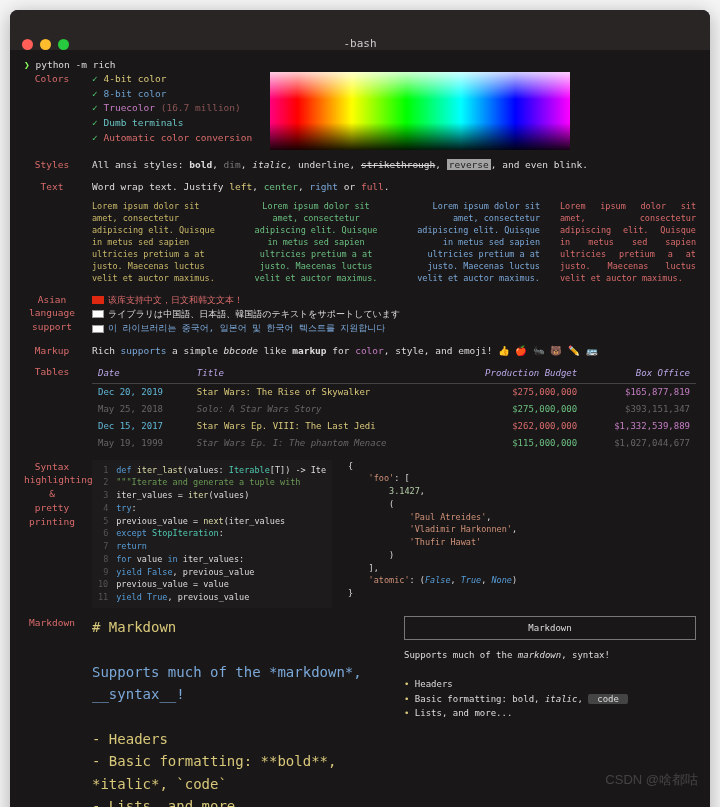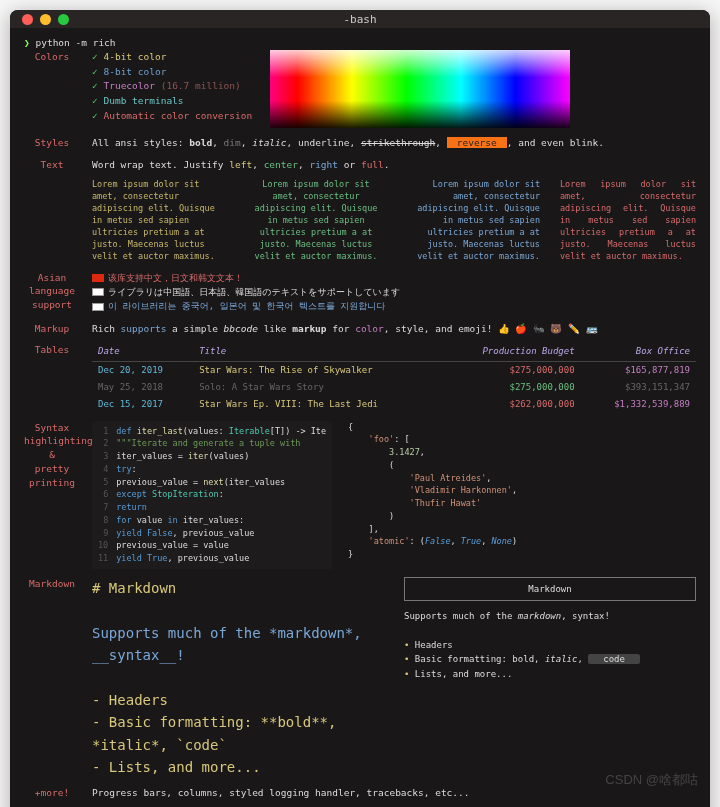--- a/index.html
+++ b/index.html
@@ -1,18 +1,18 @@
 <!DOCTYPE html>
 <html><head>
 <meta charset="utf-8">
 <style>
 *{box-sizing:border-box;margin:0;padding:0}
 body{background:#f5f5f5;display:flex;justify-content:center;padding:10px;font-family:Menlo,Monaco,'DejaVu Sans Mono',monospace}
 .window{width:720px;background:#1a1718;border-radius:8px;overflow:hidden;box-shadow:0 4px 20px rgba(0,0,0,.3)}
-.titlebar{height:18px;background:#2a2525;position:relative;display:flex;align-items:center;justify-content:center}
+.titlebar{height:40px;background:#2a2525;position:relative;display:flex;align-items:flex-end;justify-content:center}
 .traffic{position:absolute;left:12px;display:flex;gap:7px}
 .tl{width:11px;height:11px;border-radius:50%}
 .tl.r{background:#ff5f56}.tl.y{background:#ffbd2e}.tl.g{background:#27c93f}
 .title{color:#ccc;font-size:11px}
 .term{padding:8px 14px 14px;font-size:9.5px;line-height:1.45;color:#ddd}
 .prompt{color:#8aff60}
 .heading{font-style:italic;color:#e6d88a;text-align:center;margin:6px 0 10px}
 .row{display:flex;margin-bottom:8px}
 .label{width:68px;text-align:center;color:#d86b6b;padding-right:12px;flex-shrink:0}
 .content{flex:1}
@@ -20,48 +20,48 @@
 .item-yel{color:#d8c87a}
 .item-blu{color:#6aa0cf}
 .item-mag{color:#c47ec4}
 .item-cya{color:#6ac4c4}
 .item-red{color:#d86b6b}
 .paren{color:#8a5555}
 .spectrum{display:inline-block;width:300px;height:78px;vertical-align:top;background:
  linear-gradient(to bottom,rgba(255,255,255,.8),transparent 35%,transparent 65%,rgba(0,0,0,.9)),
  linear-gradient(to right,#ff0080,#ff0000,#ff8000,#ffff00,#80ff00,#00ff00,#00ff80,#00ffff,#0080ff,#0000ff,#8000ff,#ff00ff)}
 .colorsflex{display:flex;gap:18px;align-items:flex-start}
-.chk-list>div{margin-bottom:1px}.dim{color:#777}.ul{}.strike{text-decoration:line-through}.rev{background:#f97316;color:#222;padding:0 10px}
+.chk-list>div{margin-bottom:1px}.dim{color:#777}.ul{}.strike{text-decoration:line-through}.rev{background:#a3a3a3;color:#222;padding:0 2px}
 .cols4{display:flex;gap:20px}
 .col{flex:1;font-size:8.5px;line-height:1.4}
 .c-yel{color:#c9b96a}.c-green{color:#6abf80}.c-blue{color:#7aa8d8}.c-red{color:#d86b6b}
 .al-l{text-align:left}.al-c{text-align:center}.al-r{text-align:right}.al-j{text-align:justify}
 .flag{display:inline-block;width:12px;height:8px;vertical-align:middle;margin-right:4px}
 .f-cn{background:#de2910}.f-jp{background:#fff;border:0.5px solid #999}.f-kr{background:#fff;border:0.5px solid #999}
 .asian{font-size:9px;line-height:1.6}
 table{width:100%;border-collapse:collapse;font-size:9px}
 th{text-align:left;color:#b8a8e8;border-bottom:1px solid #444;padding:2px 6px;font-weight:400;font-style:italic}
 th.ar,td.ar{text-align:right}
 td{padding:2px 6px}
 tr.rd td{color:#d86b6b}tr.rd .date{color:#5fb8d8}tr.rd .title2{color:#d8c87a}
-tr.re{color:#666}tr.re .title2{}
+tr.re{color:#666}tr.re .title2{font-style:italic}
 .syntaxflex{display:flex;gap:16px}
 .codeblk{background:#1e1b1c;padding:4px 6px;font-size:8.5px;line-height:1.5;display:flex}
 .gutter{color:#555;text-align:right;padding-right:8px;user-select:none}
 .codetxt{flex:1}
 .kw{color:#569cd6}.fn{color:#dcdcaa}.ty{color:#4ec9b0}.cm{color:#6a9955}
 .jsonblk{color:#ddd;font-size:8.5px;line-height:1.5}
 .jk{color:#ce9178}.jb{color:#569cd6}.jn{color:#b5cea8}
 .mdflex{display:flex;gap:20px}
 .mdleft{flex:1;color:#d8c87a;font-size:14px;line-height:1.6}
 .mdleft .h{color:#d8c87a}
 .mdright{flex:1;font-size:9px;line-height:1.6}
 .mdbox{border:1px solid #777;text-align:center;padding:4px;margin-bottom:8px;color:#ddd}
 .bul{color:#d8c87a}
-.codeinl{background:#444;padding:0 15px;border-radius:2px}
+.codeinl{background:#444;padding:0 9px;border-radius:2px}
 .watermark{position:fixed;bottom:18px;right:22px;color:rgba(150,150,150,.35);font-size:13px;font-family:sans-serif}
 </style>
 </head>
 <body>
 
 <div class="window">
   <div class="titlebar">
     <div class="traffic">
       <div class="tl r"></div>
       <div class="tl y"></div>
@@ -141,20 +141,26 @@
                 <td class="title2">Solo: A Star Wars Story</td>
                 <td class="ar c-green">$275,000,000</td>
                 <td class="ar" style="color:#666">$393,151,347</td>
               </tr>
               <tr class="rd">
                 <td class="date">Dec 15, 2017</td>
                 <td class="title2">Star Wars Ep. VIII: The Last Jedi</td>
                 <td class="ar c-green">$262,000,000</td>
                 <td class="ar" style="color:#c47ec4">$1,332,539,889</td>
               </tr>
+              <tr class="re">
+                <td class="date">May 19, 1999</td>
+                <td class="title2">Star Wars Ep. I: The phantom Menace</td>
+                <td class="ar c-green">$115,000,000</td>
+                <td class="ar" style="color:#666">$1,027,044,677</td>
+              </tr>
             </tbody>
           </table>
       </div>
     </div>
 
     <div class="row">
       <div class="label" id="lbl-syntax">Syntax<br>highlighting<br>&amp;<br>pretty<br>printing</div>
       <div class="content syntaxflex">
         <div class="codeblk">
           <div class="gutter" id="gut">1<br>2<br>3<br>4<br>5<br>6<br>7<br>8<br>9<br>10<br>11</div>

